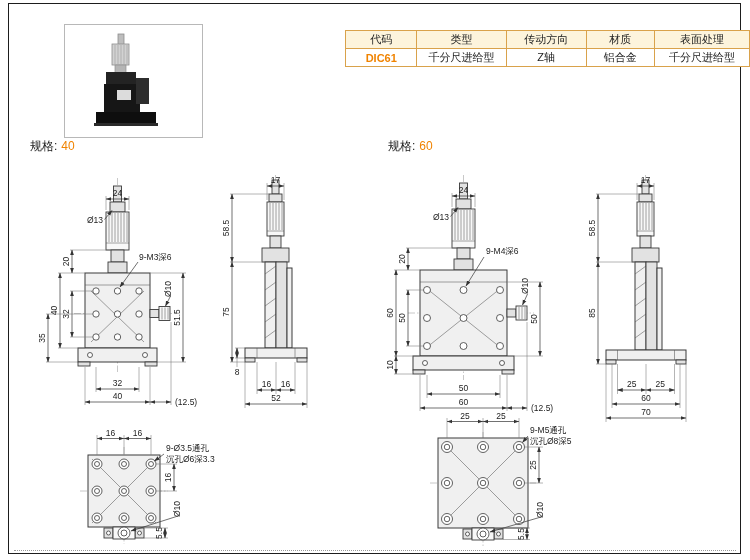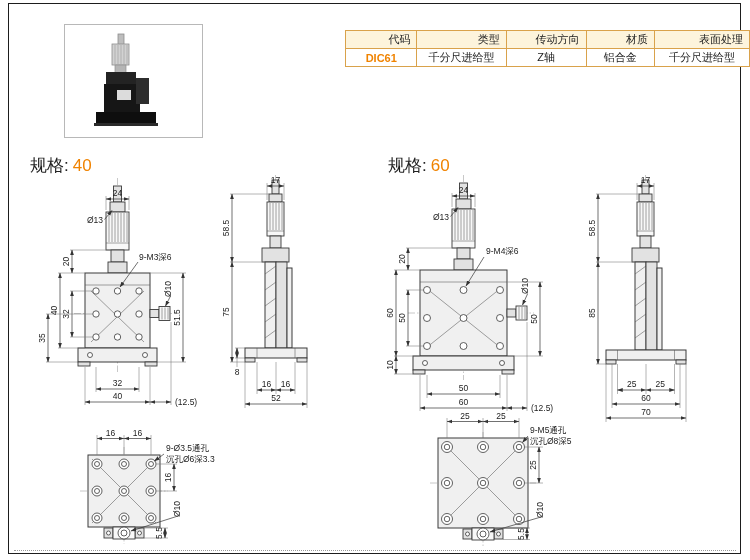--- a/index.html
+++ b/index.html
@@ -6,26 +6,26 @@
   .page{position:relative;width:750px;height:560px;background:#fff;overflow:hidden;
         font-family:"Liberation Sans","DejaVu Sans",sans-serif;}
   .frame{position:absolute;left:8px;top:3px;width:731px;height:549px;border:1.6px solid #1d1d1d;}
   .dotline{position:absolute;left:14px;right:14px;bottom:9px;border-top:1px dotted #9a9a9a;}
 
   .photo-box{position:absolute;left:64px;top:24px;width:137px;height:112px;border:1px solid #b8b8b8;
              background:#fff;display:flex;align-items:center;justify-content:center;}
 
   .spec-table{position:absolute;left:345px;top:30px;border-collapse:collapse;font-size:11px;color:#222;}
   .spec-table th,.spec-table td{border:1px solid #d9a24b;text-align:center;padding:1px 6px;height:14px;}
-  .spec-table th{background:#fdf4dc;font-weight:normal;text-align:right;}
+  .spec-table th{background:#fdf4dc;font-weight:normal;}
   .spec-table td{background:#fff;}
   .spec-table td.code{color:#f08300;font-weight:bold;}
   .w-code{width:60px}.w-type{width:80px}.w-dir{width:70px}.w-mat{width:58px}.w-fin{width:86px}
 
-  .spec-label{position:absolute;top:154px;font-size:17px;color:#222;}
+  .spec-label{position:absolute;top:138px;font-size:12px;color:#222;}
   .spec-label .orange{color:#f08300;margin-left:4px;}
 
   .drawing{position:absolute;}
 
   .oline{fill:#f0f0f0;stroke:#3a3a3a;stroke-width:1;}
   .of2{fill:#e2e2e2;stroke:#3a3a3a;stroke-width:0.9;}
   .ow{fill:#f8f8f8;stroke:#3a3a3a;stroke-width:0.9;}
   .thin{stroke:#555;stroke-width:0.55;fill:none;}
   .hole{fill:#fff;stroke:#3a3a3a;stroke-width:0.8;}
   .ext{stroke:#777;stroke-width:0.55;fill:none;}

